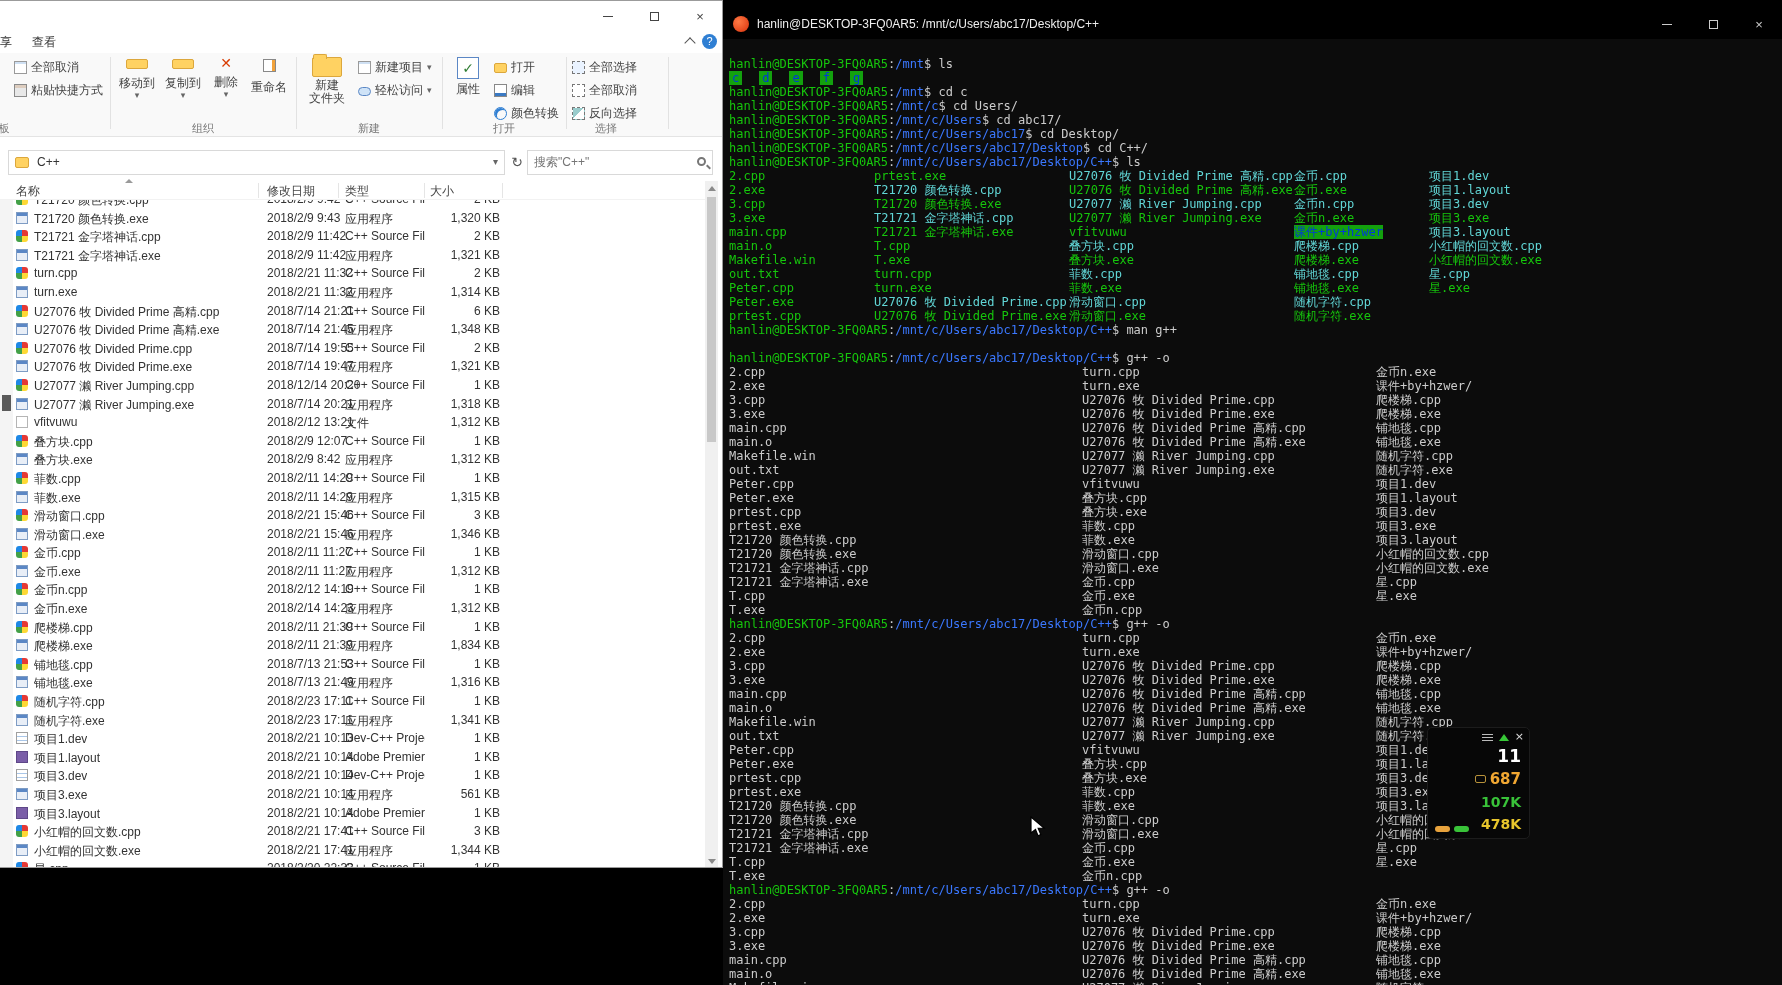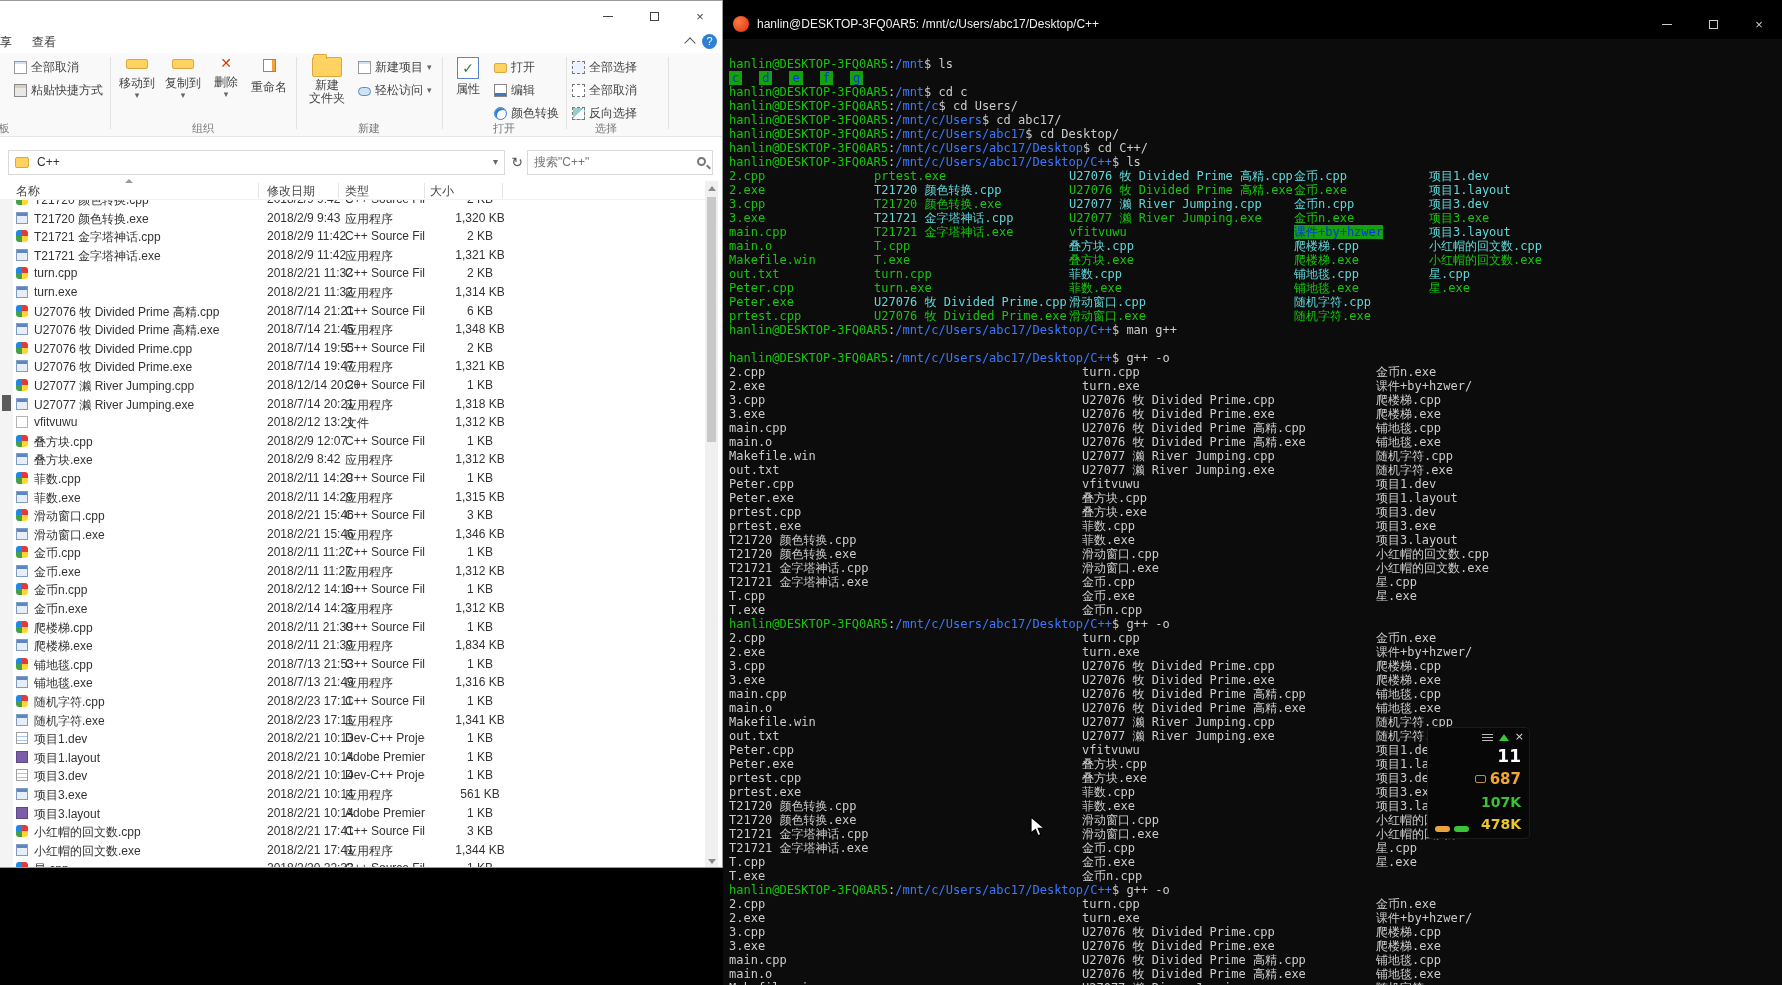--- a/index.html
+++ b/index.html
@@ -63,21 +63,21 @@
   .frow{position:relative;height:18.6px;font-size:12px;color:#333;white-space:nowrap}
   .ficon{position:absolute;left:16px;top:3px;width:12px;height:12px}
   .ic-cpp{background:conic-gradient(#e53935 0 90deg,#fdd835 0 180deg,#43a047 0 270deg,#1e88e5 0 360deg);border-radius:3px}
   .ic-exe{background:#e8eef7;border:1px solid #7e9cc4;box-shadow:inset 0 3px 0 #5b87c5}
   .ic-plain{background:#fff;border:1px solid #b5b5b5}
   .ic-dev{background:repeating-linear-gradient(180deg,#fff 0 3px,#a9c6e8 3px 4px);border:1px solid #a0a0a0}
   .ic-layout{background:#7a5ea8;border:1px solid #5e4788}
   .fname{position:absolute;left:34px;top:2px;max-width:222px;overflow:hidden}
   .fdate{position:absolute;left:267px;top:2px}
   .ftype{position:absolute;left:345px;top:2px;max-width:80px;overflow:hidden}
-  .fsize{position:absolute;left:440px;top:2px;width:80px;text-align:center}
+  .fsize{position:absolute;left:420px;top:2px;width:80px;text-align:right}
   
   .vscroll{position:absolute;top:180px;width:13px;height:688px;background:#f0f0f0}
   .sb-arrow{position:absolute;left:3px;width:0;height:0;border-left:4px solid transparent;border-right:4px solid transparent}
   .sb-up{top:5px;border-bottom:5px solid #8a8a8a}
   .sb-down{bottom:5px;border-top:5px solid #8a8a8a}
   .sb-thumb{position:absolute;left:2px;width:9px;background:#c8c8c8}
   #nav-scroll{left:0;background:#f4f4f4}
   #nav-scroll .sb-thumb{background:#5a5a5a}
   #list-scroll{left:705px}
 

